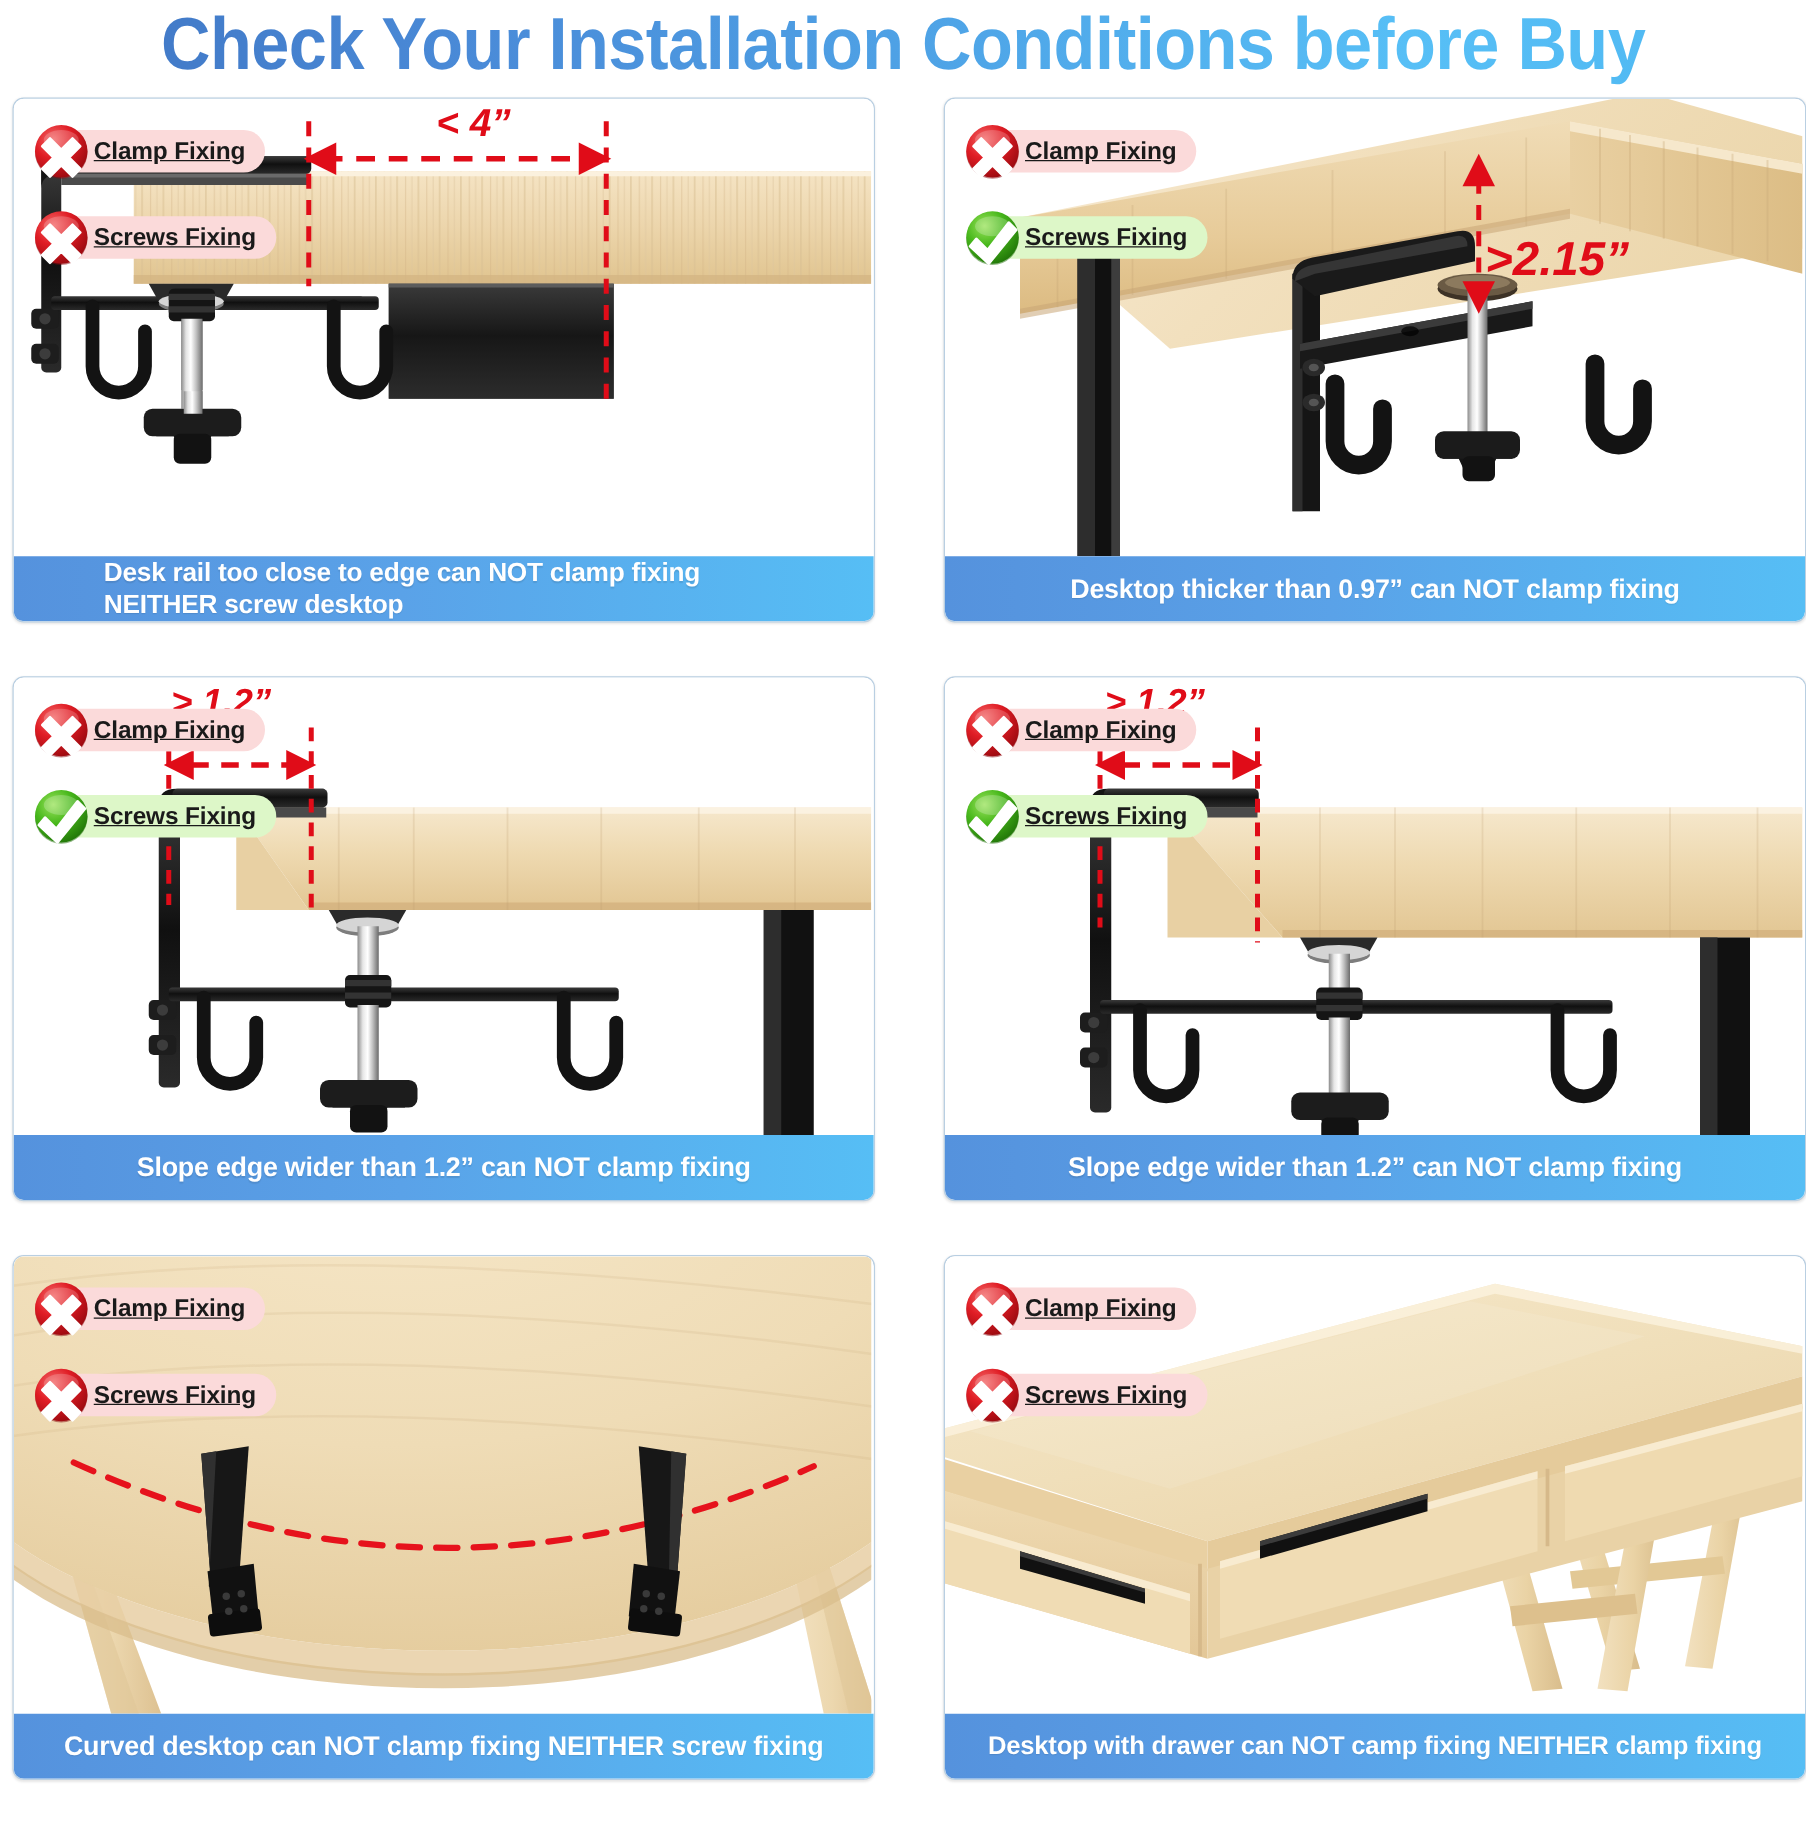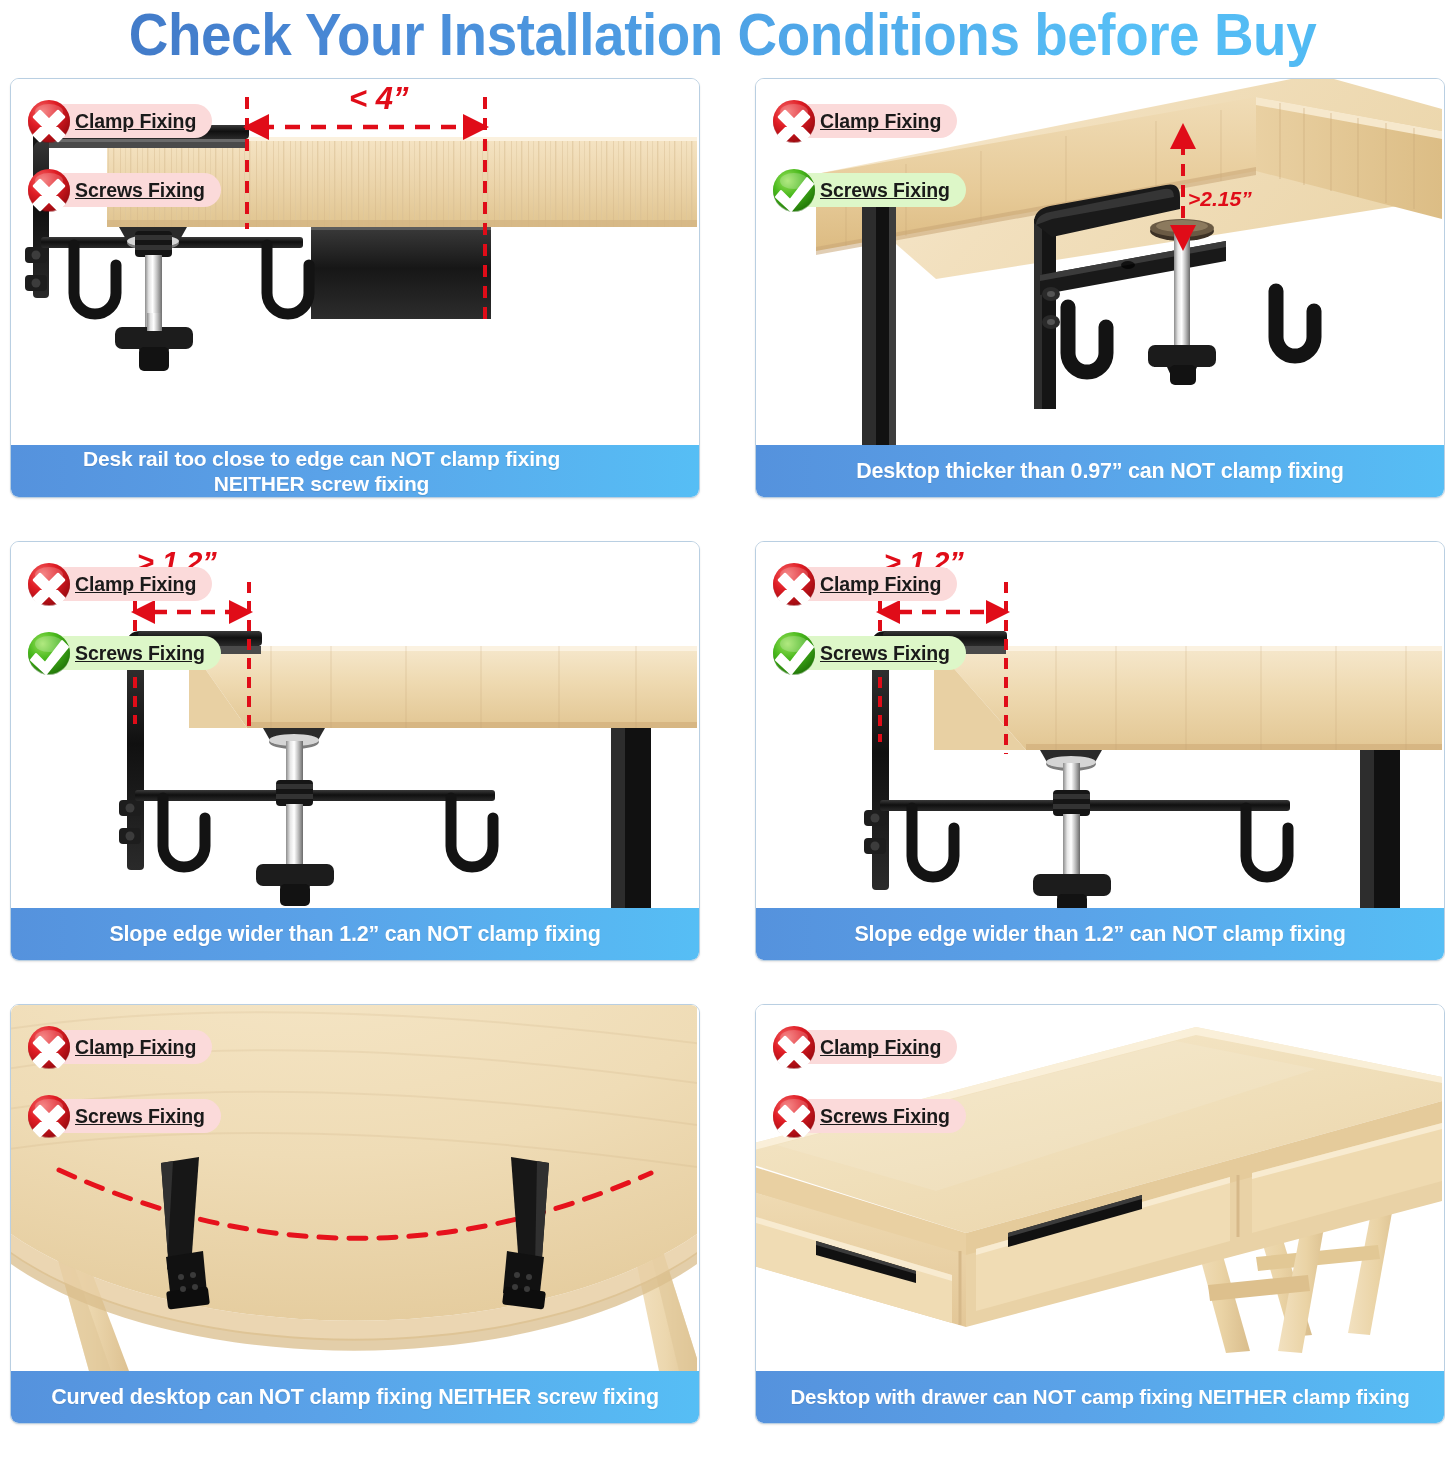--- a/index.html
+++ b/index.html
@@ -70,21 +70,21 @@
     display: flex;
     align-items: center;
     justify-content: center;
     text-align: center;
     padding: 0 14px;
     border-radius: 0 0 7px 7px;
     text-shadow: 0 1px 1px rgba(0,0,0,0.10);
   }
   .caption.two-line {
     justify-content: flex-start;
-    text-align: center;
+    text-align: left;
     padding-left: 72px;
     line-height: 25px;
     font-size: 21px;
     margin-top: 46px;
   }
   .caption.tight { font-size: 20.5px; }
 
   
   .badges {
     position: absolute;
@@ -251,21 +251,21 @@
           <ellipse cx="24" cy="15" rx="14" ry="8" fill="#ffffff" opacity="0.20"></ellipse>
           <path d="M15 14 L24 23 L33 14 L39 20 L30 29 L39 38 L33 44 L24 35 L15 44 L9 38 L18 29 L9 20 Z" fill="#ffffff" stroke="#ffffff" stroke-width="2.5" stroke-linejoin="round"></path>
         </svg>
         <div class="badge-pill deny">Screws Fixing</div>
       </div>
     </div>
 
     <div class="caption two-line">
       <span>
         <span>Desk rail too close to edge can NOT clamp fixing</span><br>
-        <span>NEITHER screw fixing</span>
+        <span>NEITHER screw desktop</span>
       </span>
     </div>
   </div>
 
   <div class="panel">
     <div class="scene">
       <svg width="686" height="366" viewBox="0 0 686 366">
         <defs>
           <linearGradient id="wd2top" x1="0" y1="0" x2="1" y2="0.3">
             <stop offset="0%" stop-color="#f7ead2"></stop>
@@ -349,21 +349,21 @@
         <path d="M398 268 h56 v20 h-13 l-6 13 h-18 l-6 -13 h-13 z" fill="#151515"></path>
         <rect x="392" y="266" width="68" height="22" rx="7" fill="#1b1b1b"></rect>
         <rect x="414" y="286" width="26" height="20" rx="5" fill="#121212"></rect>
       </svg>
 
       <svg style="position:absolute;left:0;top:0;" width="686" height="366" viewBox="0 0 686 366">
         <line x1="427" y1="64" x2="427" y2="152" stroke="#e00c18" stroke-width="4" stroke-dasharray="12,9"></line>
         <path d="M427 44 l-13 26 h26 z" fill="#e00c18"></path>
         <path d="M427 172 l-13 -26 h26 z" fill="#e00c18"></path>
       </svg>
-      <div class="dim-label" style="left:432px; top:108px; font-size:21px;">&gt;2.15”</div>
+      <div class="dim-label" style="left:432px; top:108px; font-size:38px;">&gt;2.15”</div>
     </div>
 
     <div class="badges">
       <div class="badge-row">
         <svg class="badge-icon" viewBox="0 0 48 48">
           <defs>
               <radialGradient id="rg2" cx="35%" cy="28%" r="75%">
             <stop offset="0%" stop-color="#f36a6a"></stop>
                 <stop offset="48%" stop-color="#e01d25"></stop>
                 <stop offset="100%" stop-color="#9d0a10"></stop>

